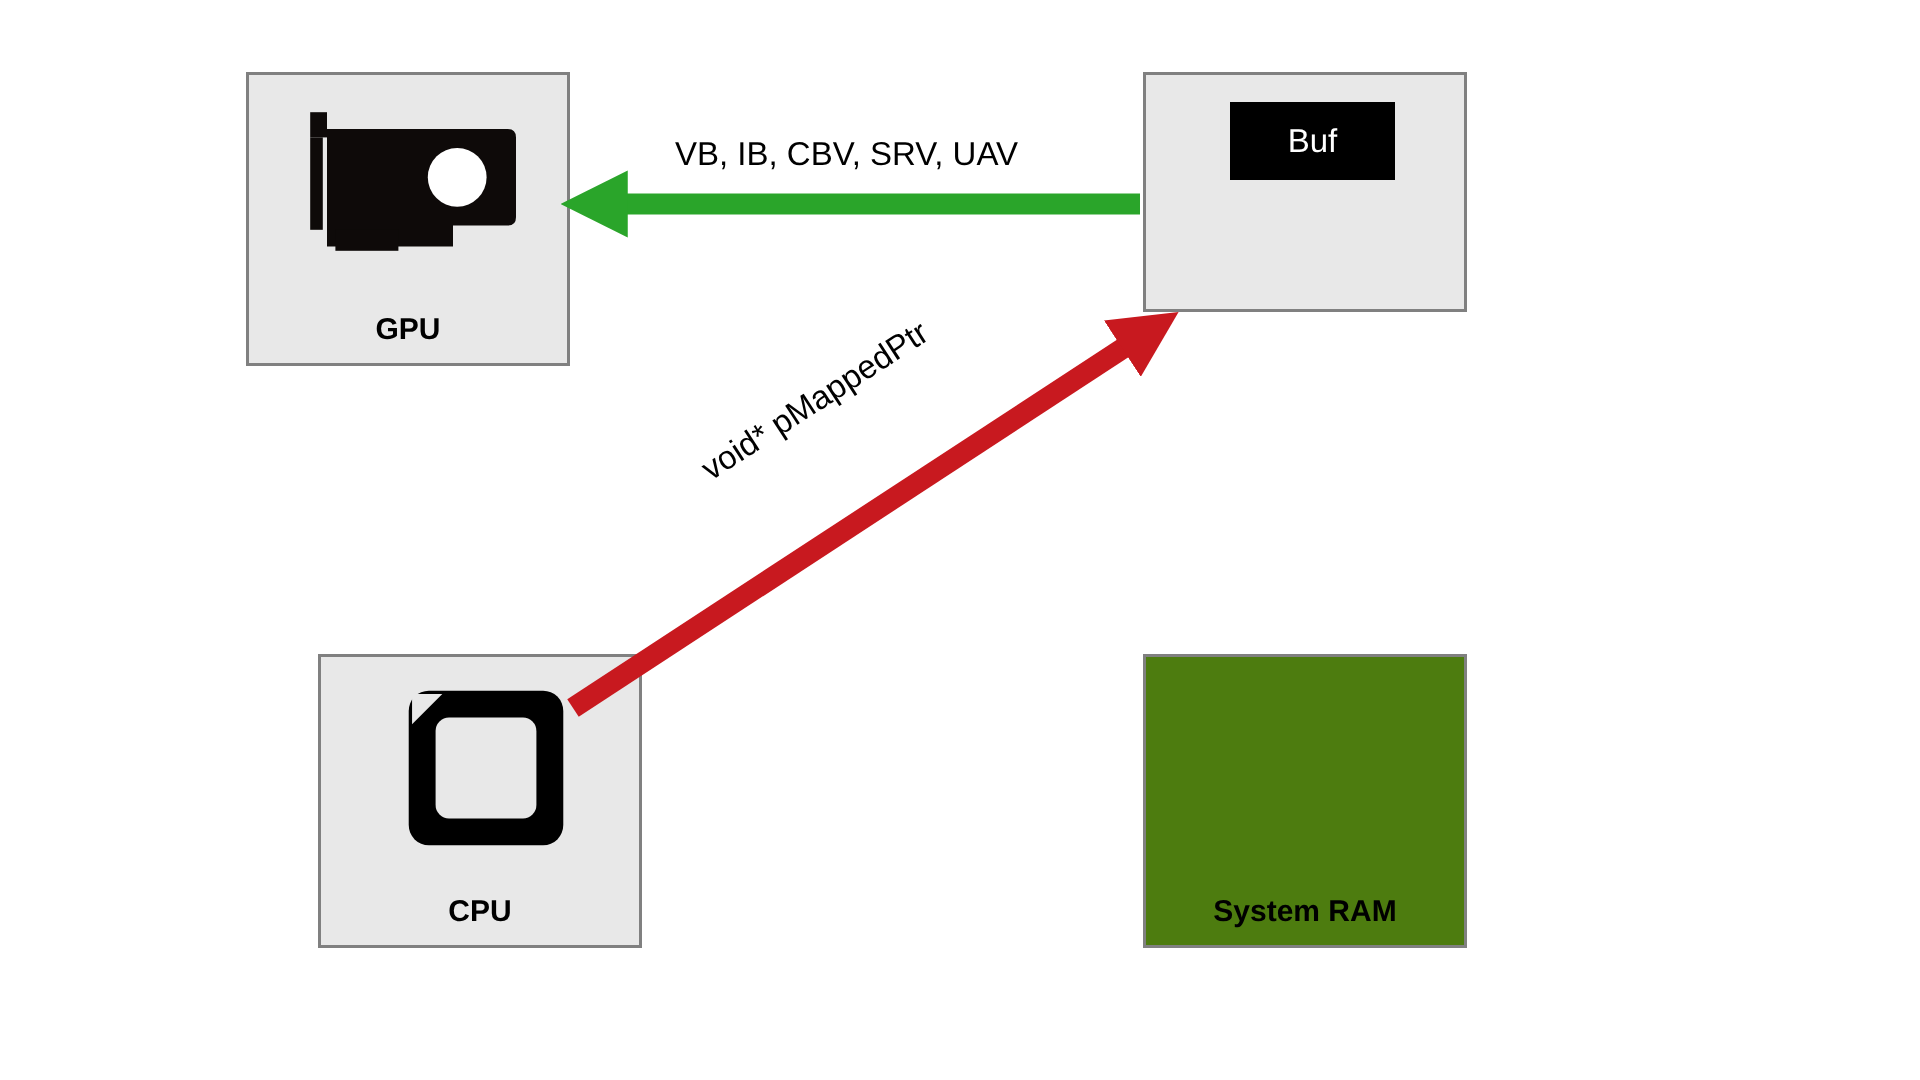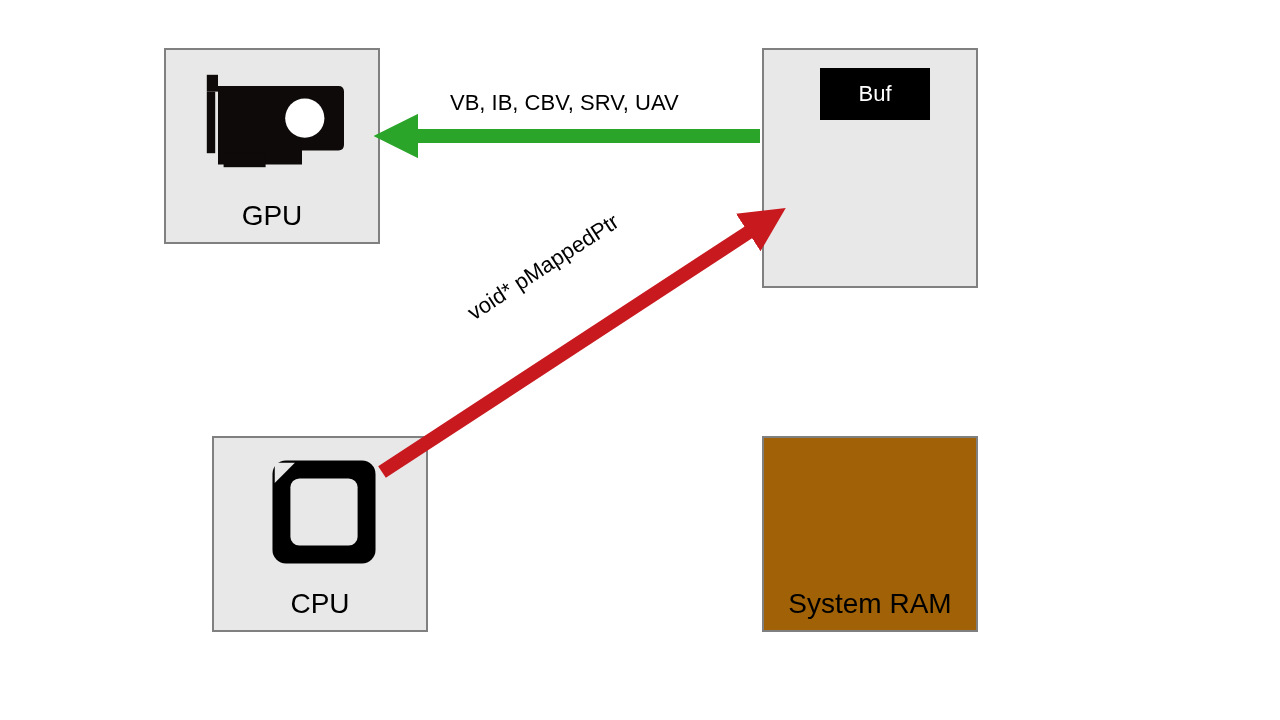--- a/index.html
+++ b/index.html
@@ -8,33 +8,33 @@
     width: 1280px;
     height: 720px;
     background: #ffffff;
     font-family: Verdana, Geneva, sans-serif;
     overflow: hidden;
   }
   .box {
     position: absolute;
     border: 2px solid #808080;
     box-sizing: border-box;
-    background: #a16207;
+    background: #4d7c0f;
   }
   .box.filled {
     background: #e8e8e8;
   }
   .box-label {
     position: absolute;
     bottom: 10px;
     left: 0;
     right: 0;
     text-align: center;
-    font-weight: normal;
-    font-size: 28px;
+    font-weight: bold;
+    font-size: 20px;
     color: #000;
   }
   .buf-chip {
     position: absolute;
     background: #000;
     color: #fff;
     font-size: 22px;
     text-align: center;
     display: flex;
     align-items: center;
@@ -76,21 +76,21 @@
 <div class="box filled" style="left:164px; top:436px; width:216px; height:196px;margin-left:48px;">
   <svg viewBox="0 0 100 100" style="position:absolute; left:54px; top:18px; width:112px; height:112px;">
     <rect x="4" y="4" width="92" height="92" rx="12" ry="12" fill="#000"></rect>
     <rect x="20" y="20" width="60" height="60" rx="8" ry="8" fill="#e8e8e8"></rect>
 
     <path d="M6 6 L24 6 L6 24 Z" fill="#e8e8e8"></path>
   </svg>
   <div class="box-label">CPU</div>
 </div>
 
-<div class="box filled" style="left:762px; top:48px; width:216px; height:240px;padding-left:34px;">
+<div class="box filled" style="left:762px; top:48px; width:216px; height:160px;padding-left:34px;">
   <div class="buf-chip" style="left:56px; top:18px; width:110px; height:52px;">
     <span>Buf</span>
   </div>
 </div>
 
 <div class="box" style="left:762px; top:436px; width:216px; height:196px;">
   <div class="box-label">System RAM</div>
 </div>
 
 <svg class="overlay">

